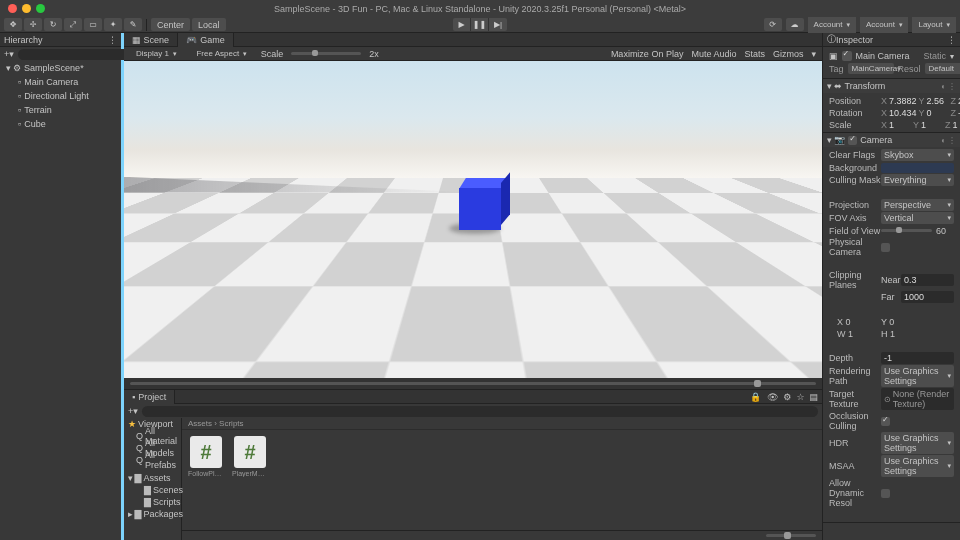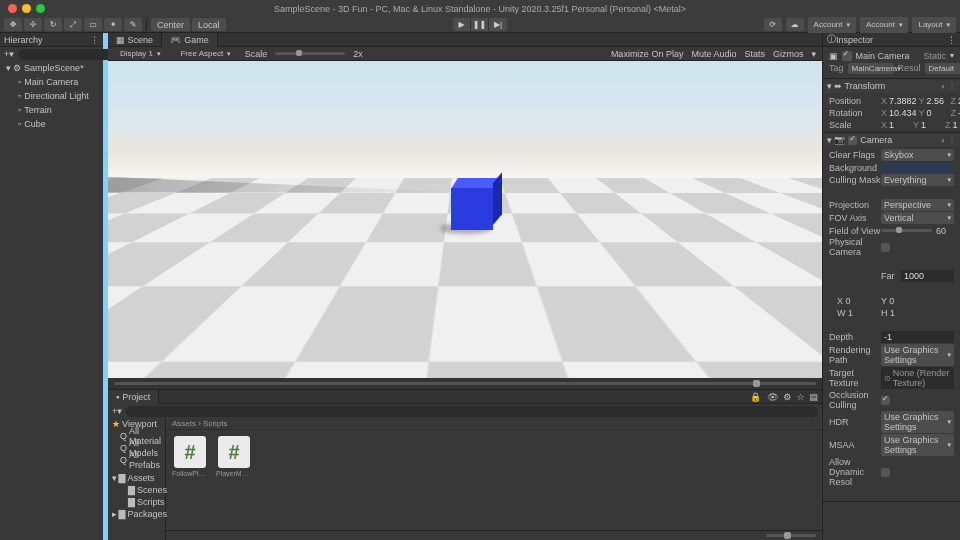--- a/index.html
+++ b/index.html
@@ -14,21 +14,21 @@
 .tb-sep{width:1px;height:12px;background:#222;margin:0 2px}
 .tb-pill{height:13px;padding:0 6px;background:#4d4d4d;border-radius:2px;display:flex;align-items:center;font-size:8px}
 .play{position:absolute;left:50%;transform:translateX(-50%);display:flex;gap:0}
 .play .tb-btn{border-radius:0;border-right:1px solid #333}
 .play .tb-btn:first-child{border-radius:2px 0 0 2px}
 .play .tb-btn:last-child{border-radius:0 2px 2px 0;border-right:0}
 .tb-right{margin-left:auto;display:flex;gap:4px;align-items:center}
 .tb-drop{height:29px;padding:16px 6px;background:#4d4d4d;border-radius:2px;display:flex;align-items:center;font-size:8px}
 .tb-drop::after{content:'▾';margin-left:4px;font-size:7px}
 .main{display:flex;height:507px}
-.left{width:108px;background:#383838;border-right:5px solid #7dd3fc;display:flex;flex-direction:column}
+.left{width:124px;background:#383838;border-right:3px solid #7dd3fc;display:flex;flex-direction:column}
 .pane-tab{height:14px;background:#333;display:flex;align-items:center;padding:0 4px;font-size:9px;border-bottom:1px solid #222}
 .pane-tab .opts{margin-left:auto;font-size:9px}
 .hier-tb{height:14px;display:flex;align-items:center;padding:0 4px;gap:4px}
 .hier-tb input{flex:1;background:#2b2b2b;border:none;border-radius:6px;height:11px;font-size:8px;padding:0 4px;color:#999}
 .tree{flex:1;font-size:9px}
 .tree-item{height:14px;display:flex;align-items:center;padding-left:6px;gap:3px}
 .tree-item.d1{padding-left:18px}
 .center{flex:1;display:flex;flex-direction:column;background:#383838}
 .ctabs{height:14px;background:#333;display:flex;align-items:center;border-bottom:1px solid #222}
 .ctab{padding:0 8px;height:14px;display:flex;align-items:center;gap:3px;font-size:9px;border-right:1px solid #222}
@@ -64,21 +64,21 @@
 .asset .thumb{width:32px;height:32px;background:#eaeaea;border-radius:3px;display:flex;align-items:center;justify-content:center;color:#4e7a3a;font-size:20px;font-weight:bold}
 .asset .lbl{font-size:7px;color:#999;text-align:center;white-space:nowrap;overflow:hidden;text-overflow:ellipsis;width:100%}
 .proj-btm{height:10px;border-top:1px solid #222;display:flex;align-items:center;padding:0 6px}
 .proj-btm .track{width:50px;height:3px;background:#555;border-radius:2px;margin-left:auto;position:relative}
 .proj-btm .thumb{position:absolute;left:35%;top:-2px;width:7px;height:7px;background:#999;border-radius:2px}
 .inspector{width:138px;background:#383838;border-left:1px solid #222;display:flex;flex-direction:column;overflow-y:hidden}
 .ins-head{padding:4px 6px;display:flex;flex-direction:column;gap:2px;border-bottom:1px solid #222}
 .ins-title{display:flex;align-items:center;gap:4px}
 .ins-title input[type=checkbox]{width:10px;height:10px}
 .ins-name{flex:1;font-size:9px}
-.ins-row{display:flex;align-items:flex-start;gap:4px;font-size:8px}
+.ins-row{display:flex;align-items:flex-end;gap:4px;font-size:8px}
 .ins-row .lbl{color:#999}
 .ins-drop{background:#4d4d4d;border-radius:2px;padding:1px 4px;font-size:8px;min-width:46px;display:flex;align-items:center}
 .ins-drop::after{content:'▾';margin-left:auto;font-size:7px}
 .comp{border-bottom:1px solid #222}
 .comp-h{height:14px;display:flex;align-items:center;padding:0 4px;gap:3px;background:#3c3c3c;font-size:9px}
 .comp-h .right{margin-left:auto;display:flex;gap:3px;font-size:8px;color:#888}
 .comp-body{padding:2px 6px;display:flex;flex-direction:column;gap:1px}
 .prow{display:flex;align-items:center;font-size:8px;min-height:11px}
 .prow .pl{width:52px;color:#bbb;flex:none}
 .xyz{display:flex;gap:2px;flex:1}
@@ -342,20 +342,25 @@
               </div>
               <span class="vn">60</span>
             </div>
           </div>
         <div class="prow">
             <span class="pl">Physical Camera</span>
             <input type="checkbox" style="">
           </div>
         <div class="prow" style="height:4px"></div>
         <div class="prow">
+            <span class="pl">Clipping Planes</span>
+            <span style="width:20px">Near</span>
+            <div class="pval">0.3</div>
+          </div>
+        <div class="prow">
             <span class="pl"></span>
             <span style="width:20px">Far</span>
             <div class="pval">1000</div>
           </div>
         <div class="prow" style="height:4px"></div>
         <div class="prow">
             <span class="pl" style="padding-left:8px">X <span>0</span></span>
             <span>Y <span>0</span></span>
           </div>
         <div class="prow">

